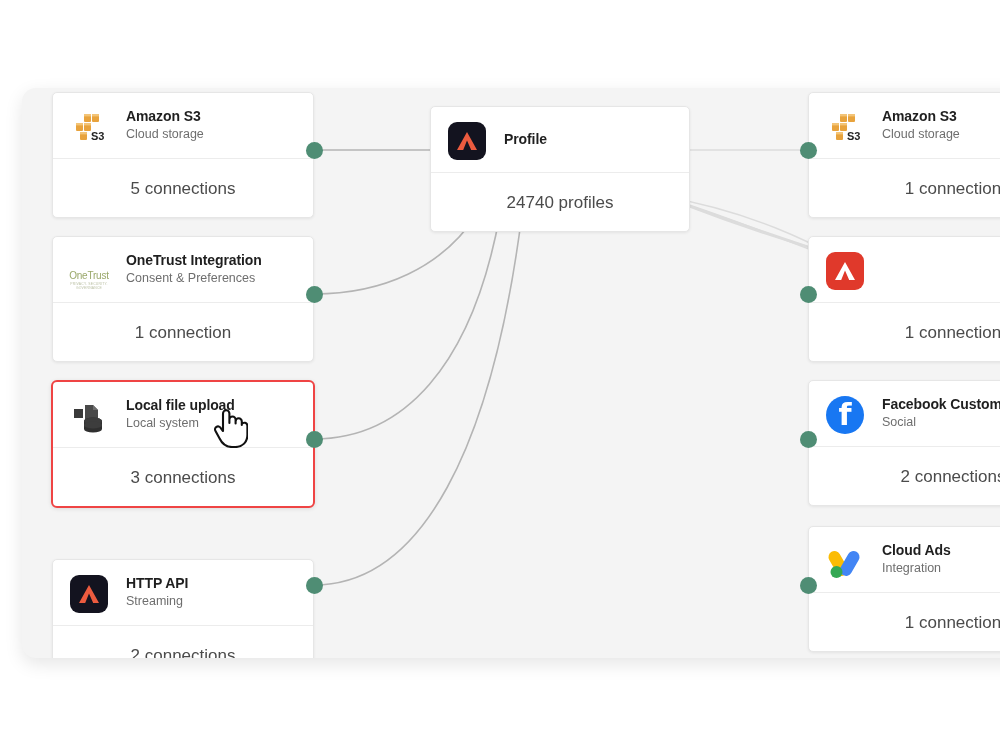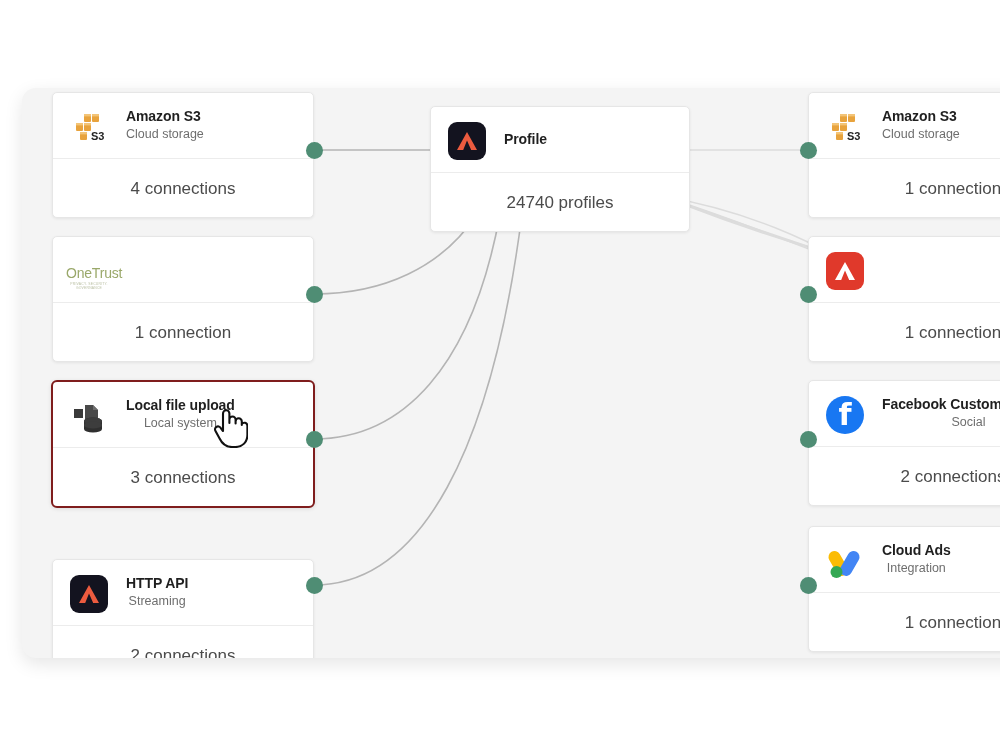--- a/index.html
+++ b/index.html
@@ -43,21 +43,21 @@
   
   .node-card {
     position: absolute;
     background: #ffffff;
     border-radius: 5px;
     border: 1px solid #e6e6e6;
     box-shadow: 0 1px 3px rgba(0,0,0,0.07);
     overflow: hidden;
   }
   .node-card.selected {
-    border: 2px solid #7f1d1d;
+    border: 2px solid #ef4444;
     border-radius: 6px;
     box-shadow: 0 1px 4px rgba(0,0,0,0.10);
   }
 
   .card-head {
     display: flex;
     align-items: center;
     height: 66px;
     padding: 0 14px 0 16px;
     border-bottom: 1px solid #ececec;
@@ -79,21 +79,20 @@
     line-height: 17px;
     white-space: nowrap;
     letter-spacing: -0.1px;
   }
   .card-sub {
     font-size: 12.5px;
     color: #6e6e6e;
     line-height: 17px;
     margin-top: 1px;
     white-space: nowrap;
-    text-align: center;
   }
   .card-foot {
     height: 60px;
     display: flex;
     align-items: center;
     justify-content: center;
     font-size: 17px;
     color: #4b4b4b;
     white-space: nowrap;
   }
@@ -136,21 +135,21 @@
     display: flex; align-items: center; justify-content: center;
     color: #fff; font-size: 30px; font-weight: bold;
     font-family: "DejaVu Sans", sans-serif;
     line-height: 34px;
   }
 
   .onetrust-mark {
     width: 46px; text-align: center;
   }
   .onetrust-word {
-    font-size: 14px;
+    font-size: 10px;
     color: #9aa86a;
     font-family: "Liberation Sans", sans-serif;
     letter-spacing: -0.2px;
   }
   .onetrust-tag {
     margin-top: 1px;
     font-size: 3.4px;
     color: #b9bfa2;
     letter-spacing: 0.2px;
   }
@@ -201,31 +200,35 @@
               <rect x="11" y="20" width="7" height="2.4" fill="#f3c477"></rect>
             </g>
             <text x="22" y="28" font-family="Liberation Sans, sans-serif" font-size="11" font-weight="bold" fill="#232323">S3</text>
           </svg>
         </div>
         <div class="card-text">
           <div class="card-title">Amazon S3</div>
           <div class="card-sub">Cloud storage</div>
         </div>
       </div>
-      <div class="card-foot">4 connections</div>
+      <div class="card-foot">5 connections</div>
     </div>
     <div class="port" style="left:284px; top:54px;"></div>
 
     <div class="node-card" style="left:30px; top:148px; width:262px; height:126px;">
       <div class="card-head">
         <div class="card-icon">
           <div class="onetrust-mark">
             <div class="onetrust-word">OneTrust</div>
             <div class="onetrust-tag">PRIVACY. SECURITY. GOVERNANCE</div>
           </div>
+        </div>
+        <div class="card-text">
+          <div class="card-title">OneTrust Integration</div>
+          <div class="card-sub">Consent &amp; Preferences</div>
         </div>
       </div>
       <div class="card-foot">1 connection</div>
     </div>
     <div class="port" style="left:284px; top:198px;"></div>
 
     <div class="node-card selected" style="left:29px; top:292px; width:264px; height:128px;">
       <div class="card-head">
         <div class="card-icon">
           <svg class="ico-svg" width="34" height="32" viewBox="0 0 34 32" aria-hidden="true">

